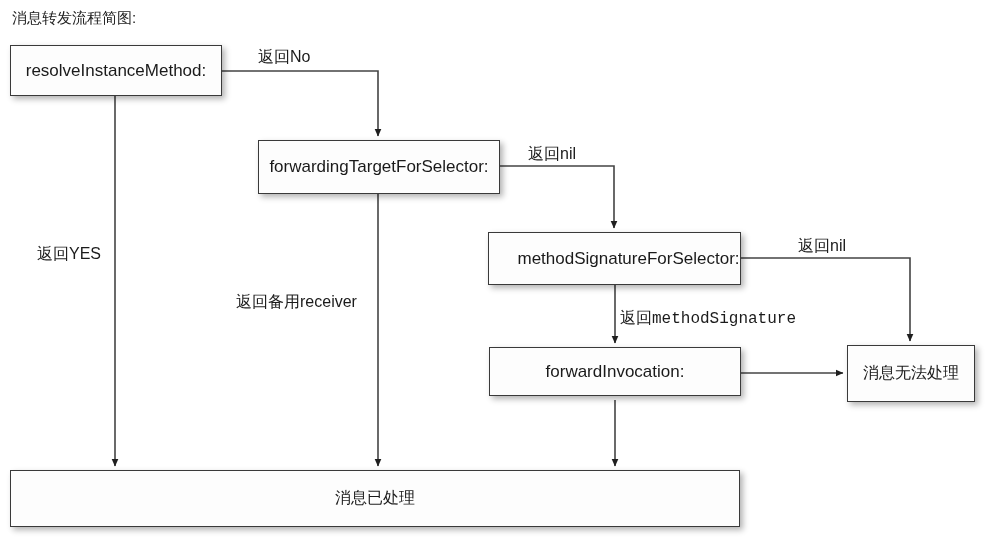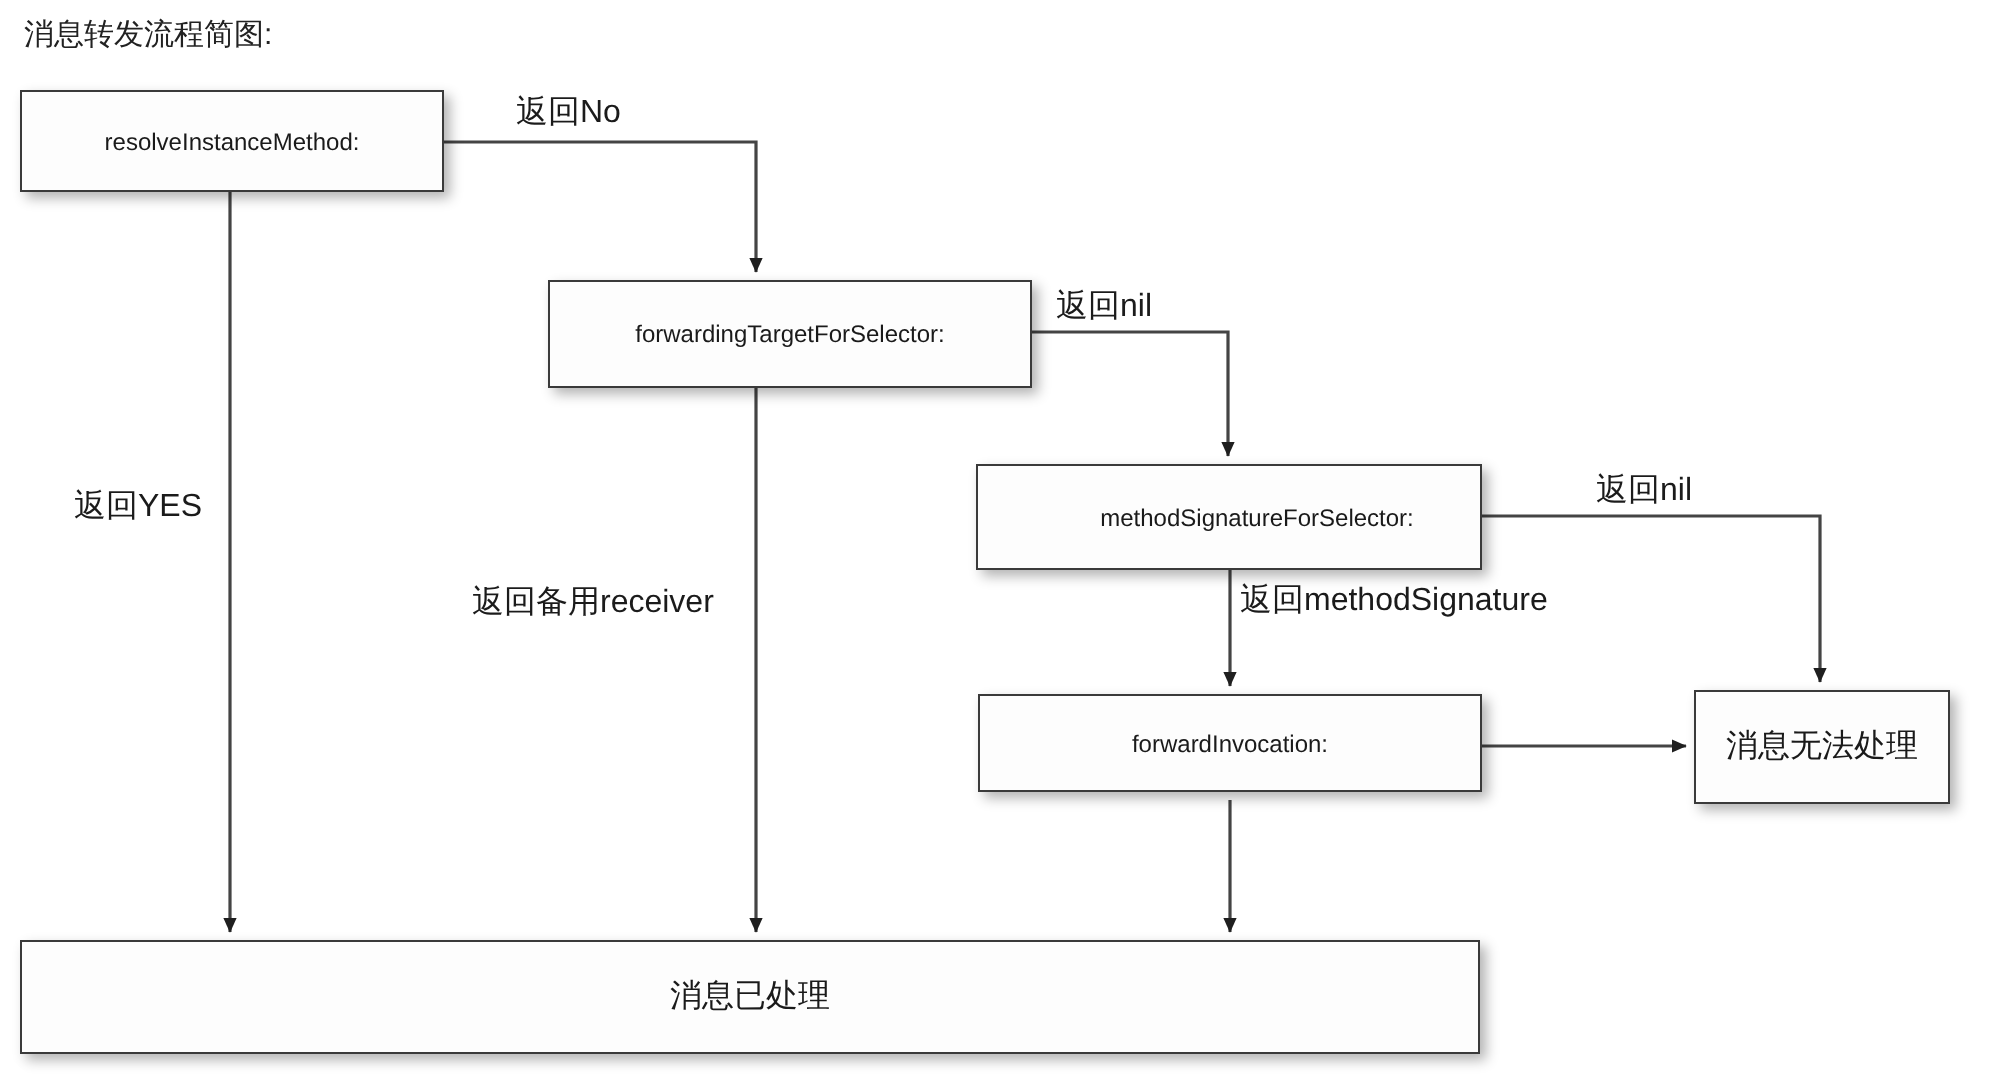--- a/index.html
+++ b/index.html
@@ -31,21 +31,21 @@
   }
   .node {
     position: absolute;
     box-sizing: border-box;
     background: #fdfdfd;
     border: 1.5px solid #3a3a3a;
     box-shadow: 3px 3px 6px rgba(0,0,0,0.30);
     display: flex;
     align-items: center;
     justify-content: center;
-    font-size: 12px;
+    font-size: 17px;
     color: #1a1a1a;
     white-space: nowrap;
   }
   .node.cjk {
     font-size: 16px;
   }
   .node-label {
     display: block;
   }
   #svg-layer {
@@ -86,21 +86,21 @@
         <path d="M 615 285 L 615 343" stroke="#444444"></path>
         <path d="M 741 373 L 843 373" stroke="#444444"></path>
         <path d="M 615 400 L 615 466" stroke="#444444"></path>
       </g>
   </svg>
 
   <div id="nodes-layer">
       <div class="node" style="left: 10px; top: 45px; width: 212px; height: 51px; background: rgb(253, 253, 253); border-color: rgb(58, 58, 58);">
         <span class="node-label">resolveInstanceMethod:</span>
       </div>
-      <div class="node" style="left: 274px; top: 140px; width: 242px; height: 54px; background: rgb(253, 253, 253); border-color: rgb(58, 58, 58);">
+      <div class="node" style="left: 258px; top: 140px; width: 242px; height: 54px; background: rgb(253, 253, 253); border-color: rgb(58, 58, 58);">
         <span class="node-label">forwardingTargetForSelector:</span>
       </div>
       <div class="node" style="left: 488px; top: 232px; width: 253px; height: 53px; background: rgb(253, 253, 253); border-color: rgb(58, 58, 58); padding-left: 28px;">
         <span class="node-label">methodSignatureForSelector:</span>
       </div>
       <div class="node" style="left: 489px; top: 347px; width: 252px; height: 49px; background: rgb(253, 253, 253); border-color: rgb(58, 58, 58);">
         <span class="node-label">forwardInvocation:</span>
       </div>
       <div class="node cjk" style="left: 847px; top: 345px; width: 128px; height: 57px; background: rgb(253, 253, 253); border-color: rgb(58, 58, 58); font-family: Liberation Serif, serif;">
         <span class="node-label">消息无法处理</span>
@@ -108,16 +108,16 @@
       <div class="node cjk" style="left: 10px; top: 470px; width: 730px; height: 57px; background: rgb(253, 253, 253); border-color: rgb(58, 58, 58);">
         <span class="node-label">消息已处理</span>
       </div>
     </div>
   <div id="labels-layer">
       <div class="edge-label" style="left: 258px; top: 48px;">返回No</div>
       <div class="edge-label" style="left: 37px; top: 245px;">返回YES</div>
       <div class="edge-label" style="left: 528px; top: 145px;">返回nil</div>
       <div class="edge-label" style="left: 236px; top: 293px;">返回备用receiver</div>
       <div class="edge-label" style="left: 798px; top: 237px;">返回nil</div>
-      <div class="edge-label" style="left: 620px; top: 292px;">返回methodSignature</div>
+      <div class="edge-label" style="left: 620px; top: 311px; font-family: Liberation Mono, monospace;">返回methodSignature</div>
     </div>
 
 </div>
 
 </body></html>

